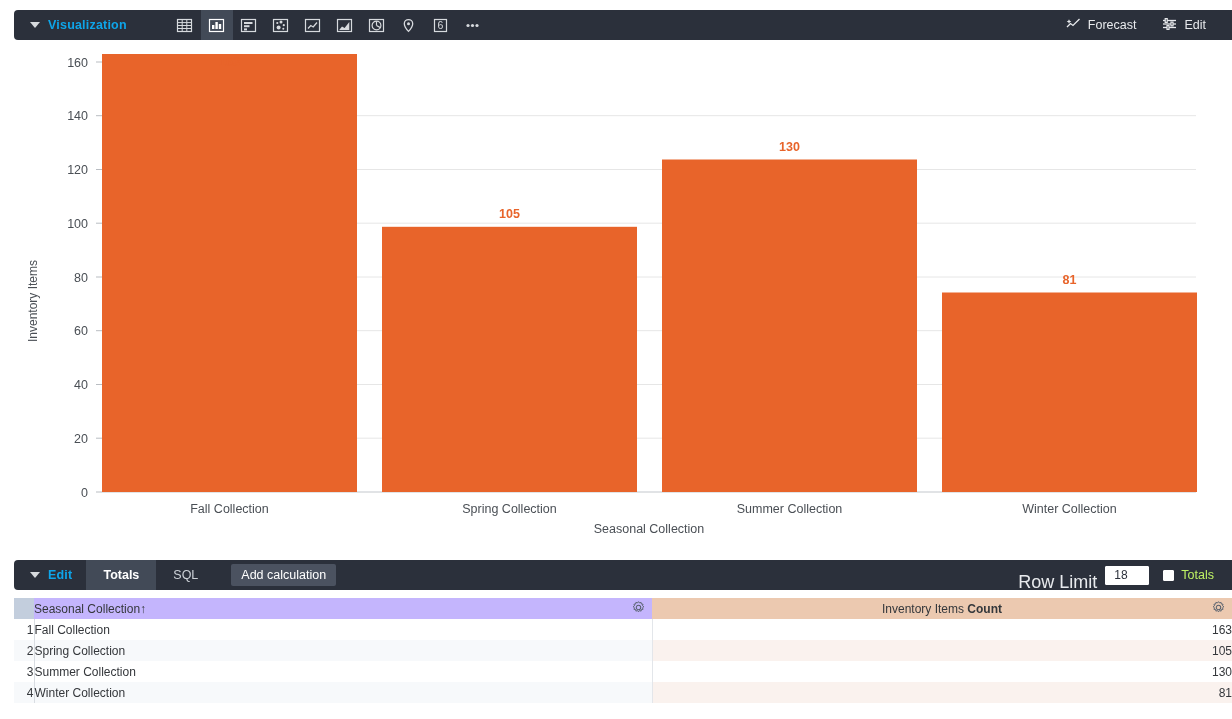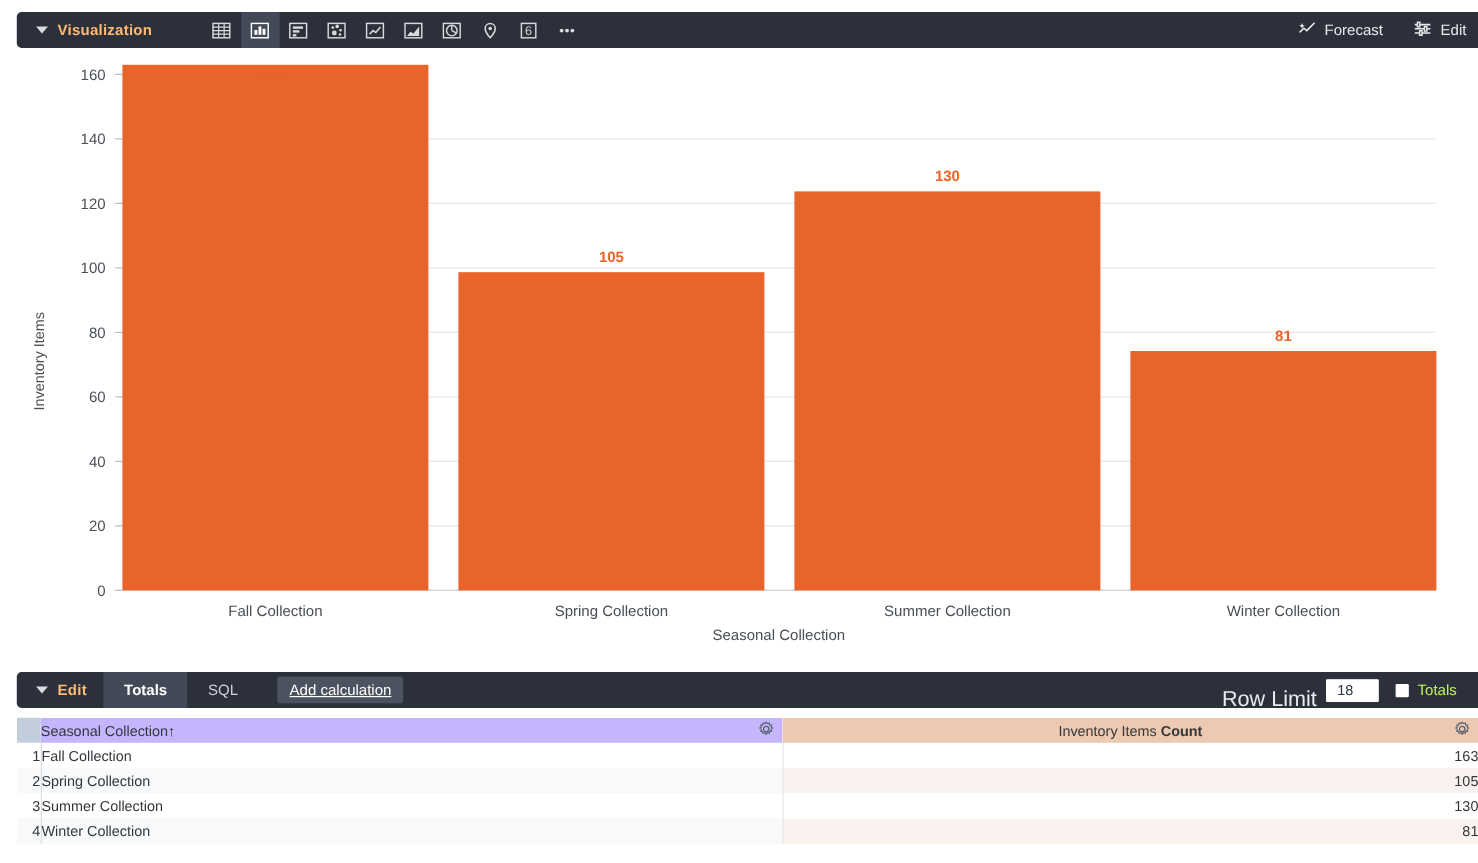--- a/index.html
+++ b/index.html
@@ -18,39 +18,39 @@
     width: 1218px; height: 30px;
     background: #2b303b;
     border-radius: 4px 0 0 4px;
     display: flex; align-items: center;
     color: #e8eaed;
   }
   .panel-toggle {
     display: flex; align-items: center; gap: 8px;
     padding: 0 14px 0 16px; height: 48px;
     font-size: 12.5px; font-weight: bold; letter-spacing: .2px;
-    color: #fdba74; white-space: nowrap;
+    color: #0ea5e9; white-space: nowrap;
   }
   .caret-down {
     width: 0; height: 0;
     border-left: 5px solid transparent;
     border-right: 5px solid transparent;
     border-top: 6px solid #d7dade;
     display: inline-block;
   }
   .viz-icons { display: flex; align-items: center; margin-left: 28px; gap: 0px; }
   .viz-icon {
     width: 32px; height: 30px;
     display: flex; align-items: center; justify-content: center;
     cursor: pointer;
   }
   .viz-icon.selected { background: #424a57; }
   .viz-icon svg { display: block; }
   .viz-spacer { flex: 1; }
-  .viz-right { display: flex; align-items: flex-start; gap: 26px; padding-right: 10px; }
+  .viz-right { display: flex; align-items: flex-start; gap: 26px; padding-right: 26px; }
   .viz-action {
     display: flex; align-items: center; gap: 7px;
     font-size: 12.5px; color: #e8eaed; cursor: pointer; white-space: nowrap;
   }
 
   
   .chart-area {
     position: absolute; left: 0; top: 46px;
     width: 1232px; height: 497px;
     background: #ffffff;
@@ -67,21 +67,21 @@
   }
   .data-tab {
     height: 30px; display: flex; align-items: center; justify-content: center;
     padding: 0 17px; font-size: 12.5px; color: #cdd2d8; cursor: pointer;
   }
   .data-tab.active { background: #424a57; color: #ffffff; font-weight: bold; }
   .add-calc {
     margin-left: 16px; height: 22px;
     display: flex; align-items: center; padding: 0 10px;
     background: #4b5260; color: #ffffff; font-size: 12.5px;
-    border-radius: 2px; cursor: pointer; white-space: nowrap; text-decoration: underline;
+    border-radius: 2px; cursor: pointer; white-space: nowrap;
   }
   .data-right {
     margin-left: auto; display: flex; align-items: center; gap: 14px;
     padding-right: 18px;
   }
   .row-limit-wrap { display: flex; align-items: center; gap: 8px; }
   .row-limit-label { font-size: 18px; color: #e8eaed; margin-top: 15px; }
   .row-limit-input {
     width: 44px; height: 19px; background: #ffffff; border: 1px solid #ffffff;
     color: #2b303b; font-size: 12px; font-family: "Liberation Sans", sans-serif;

